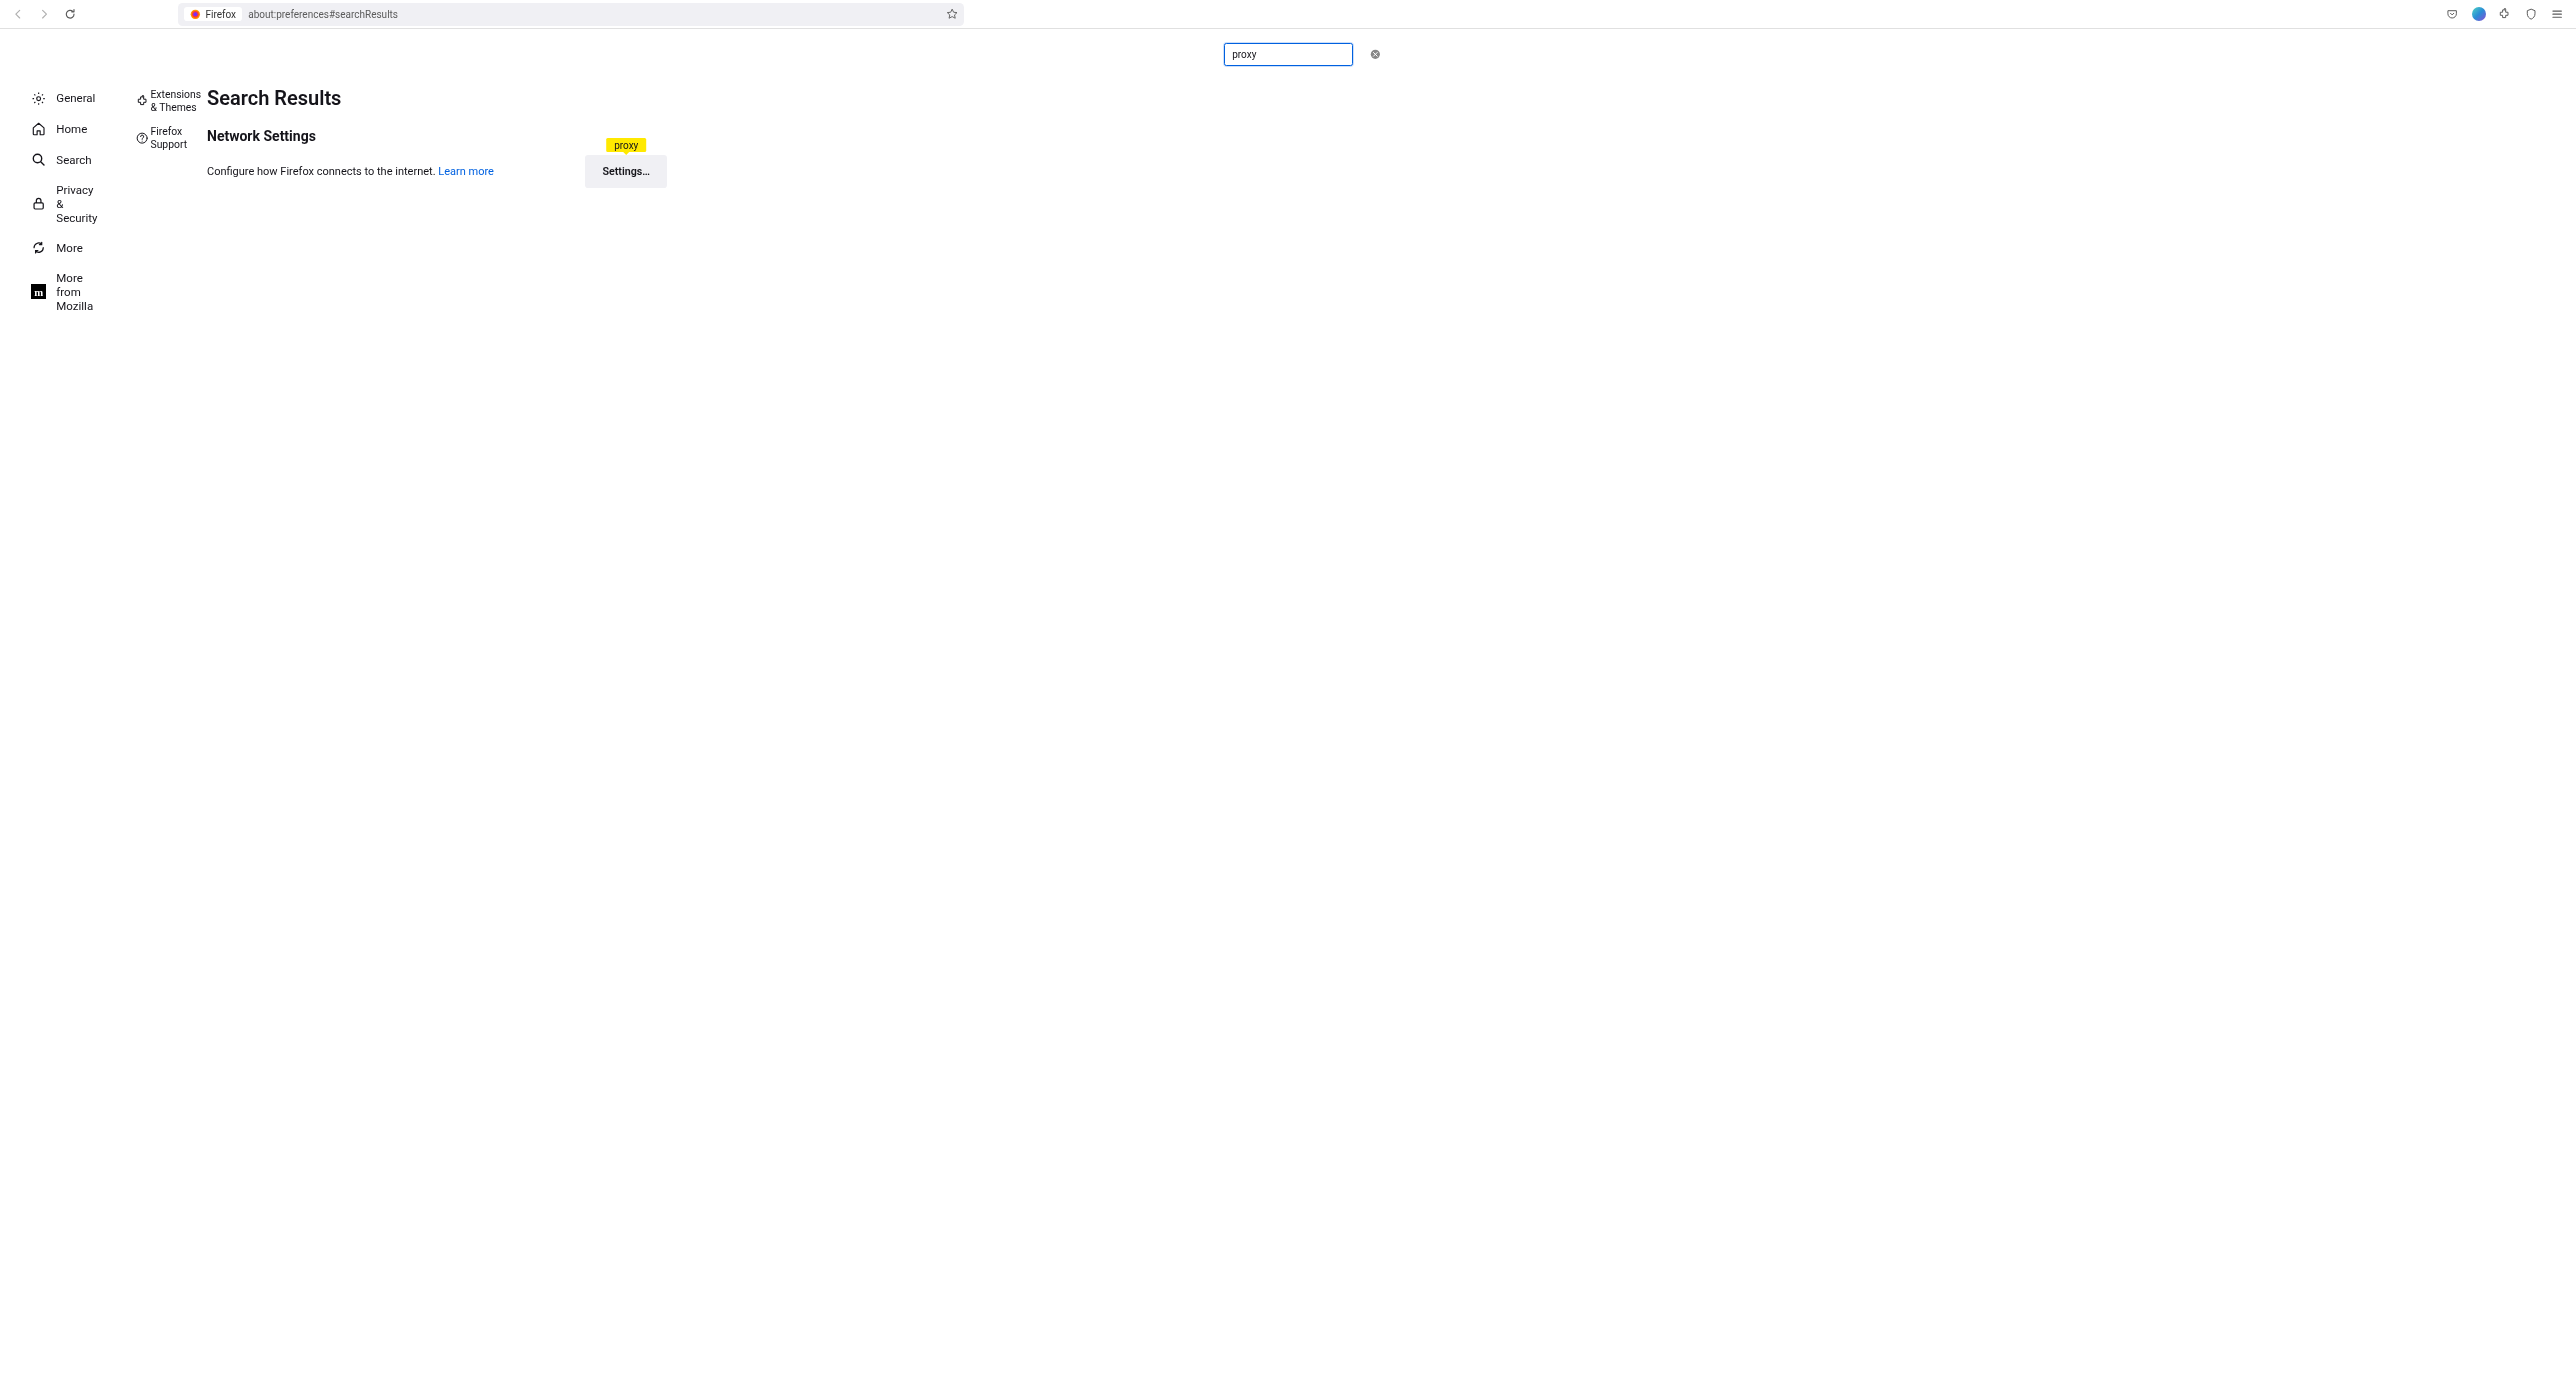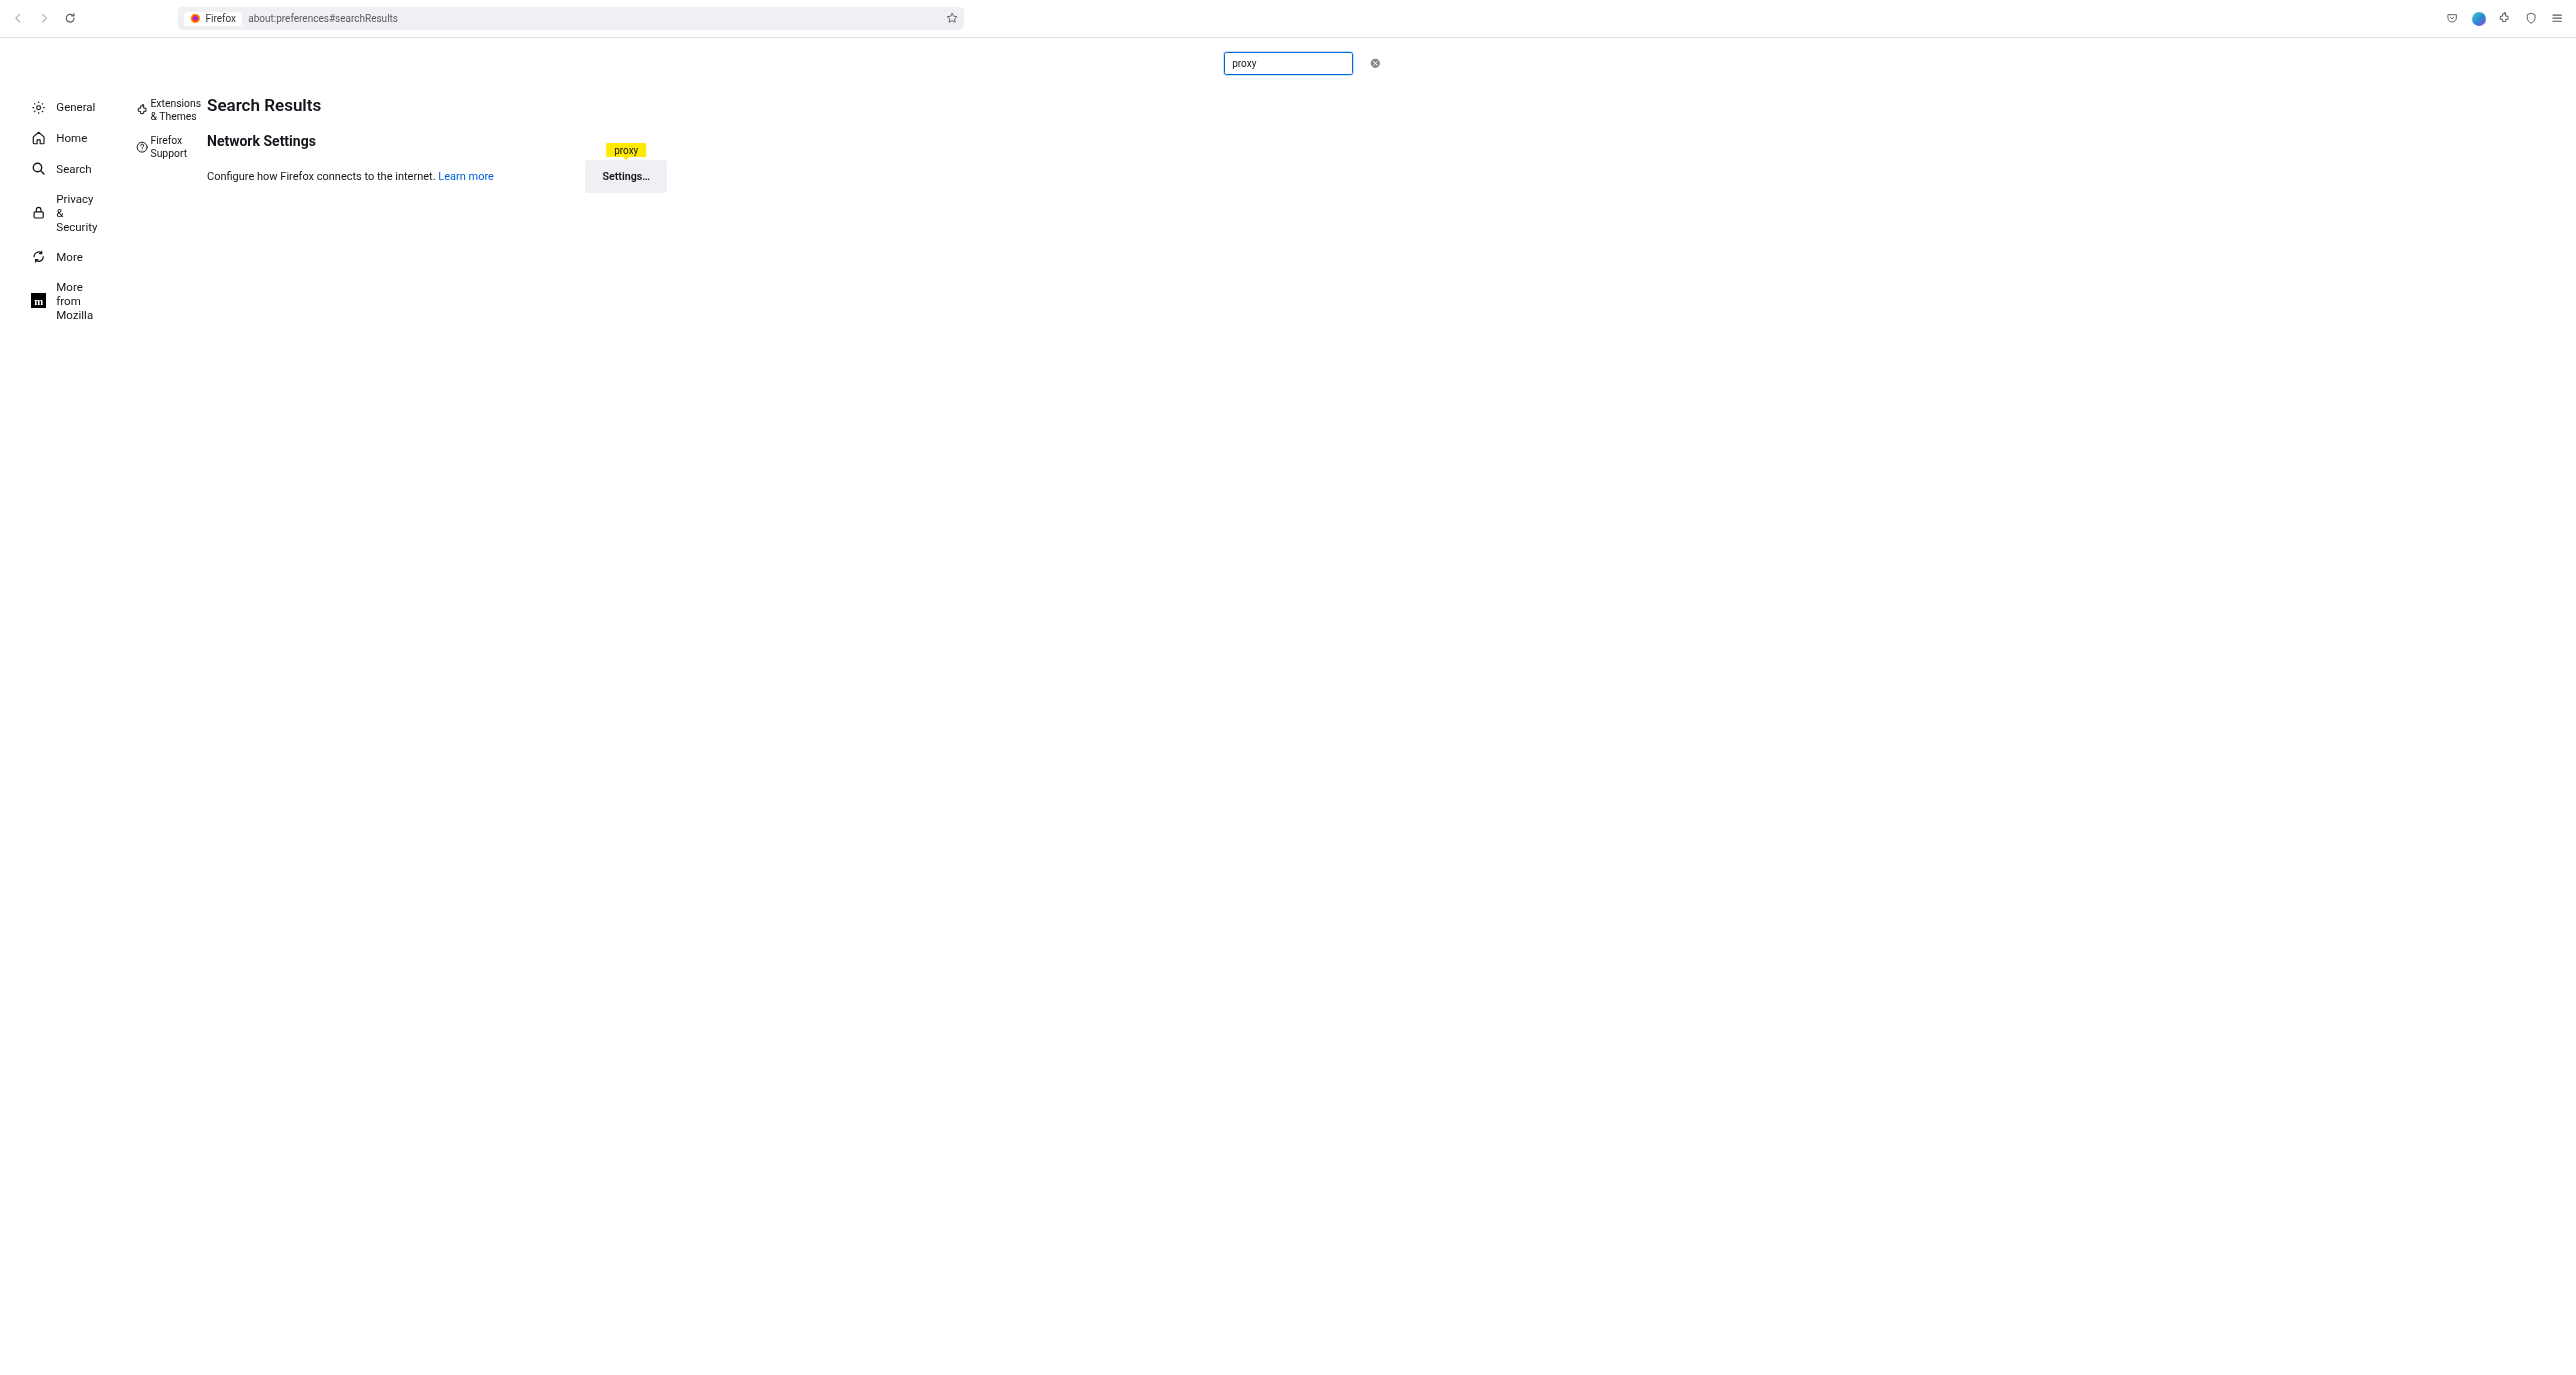--- a/index.html
+++ b/index.html
@@ -11,21 +11,21 @@
     
     body {
       background: #ffffff;
       width: 100vw;
       height: 100vh;
       overflow: hidden;
     }
     
     
     .browser-toolbar {
-      height: 38px;
+      height: 29px;
       display: flex;
       align-items: center;
       padding: 0 7.7px;
       border-bottom: 0.8px solid #e0e0e0;
       gap: 4.6px;
     }
     
     .nav-btn {
       width: 21.5px;
       height: 21.5px;
@@ -205,21 +205,21 @@
       cursor: pointer;
       color: #5b5b5b;
     }
     
     .results-section {
       margin-top: 20px;
       max-width: 460px;
     }
     
     .results-heading {
-      font-size: 17px;
+      font-size: 20px;
       font-weight: 600;
       color: #15141a;
       margin-bottom: 18.4px;
     }
     
     .section-heading {
       font-size: 14px;
       font-weight: 700;
       color: #15141a;
       margin-bottom: 10.7px;

